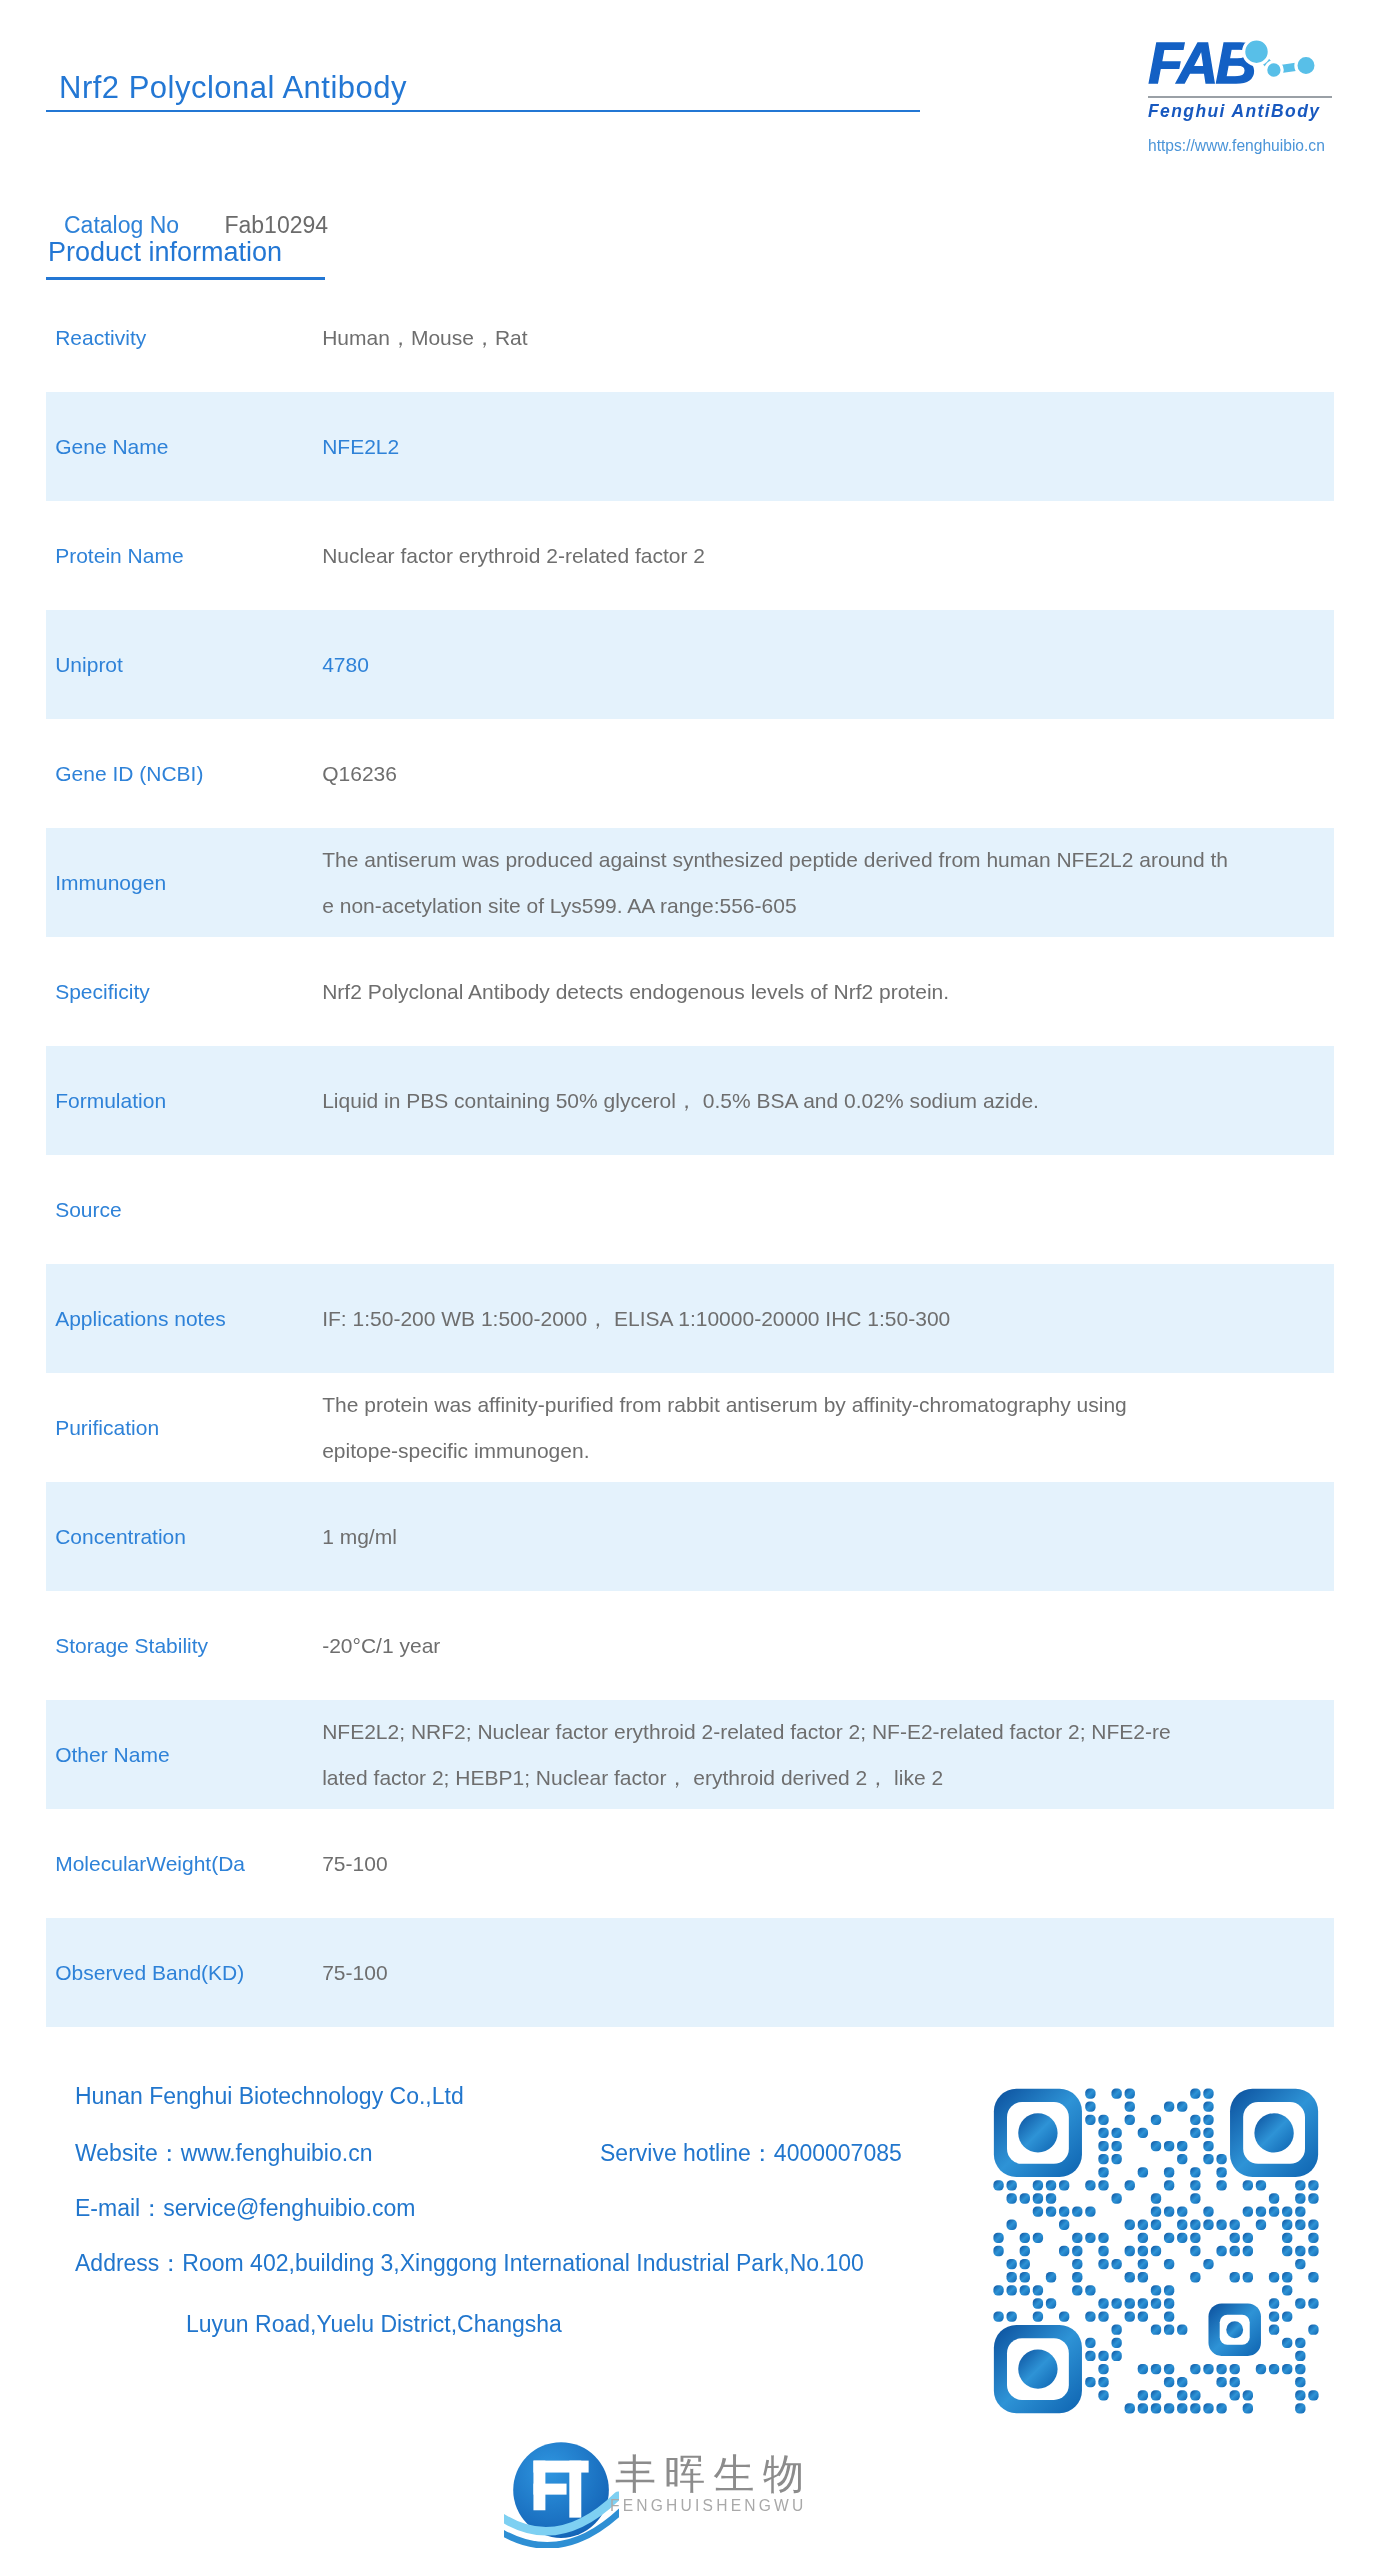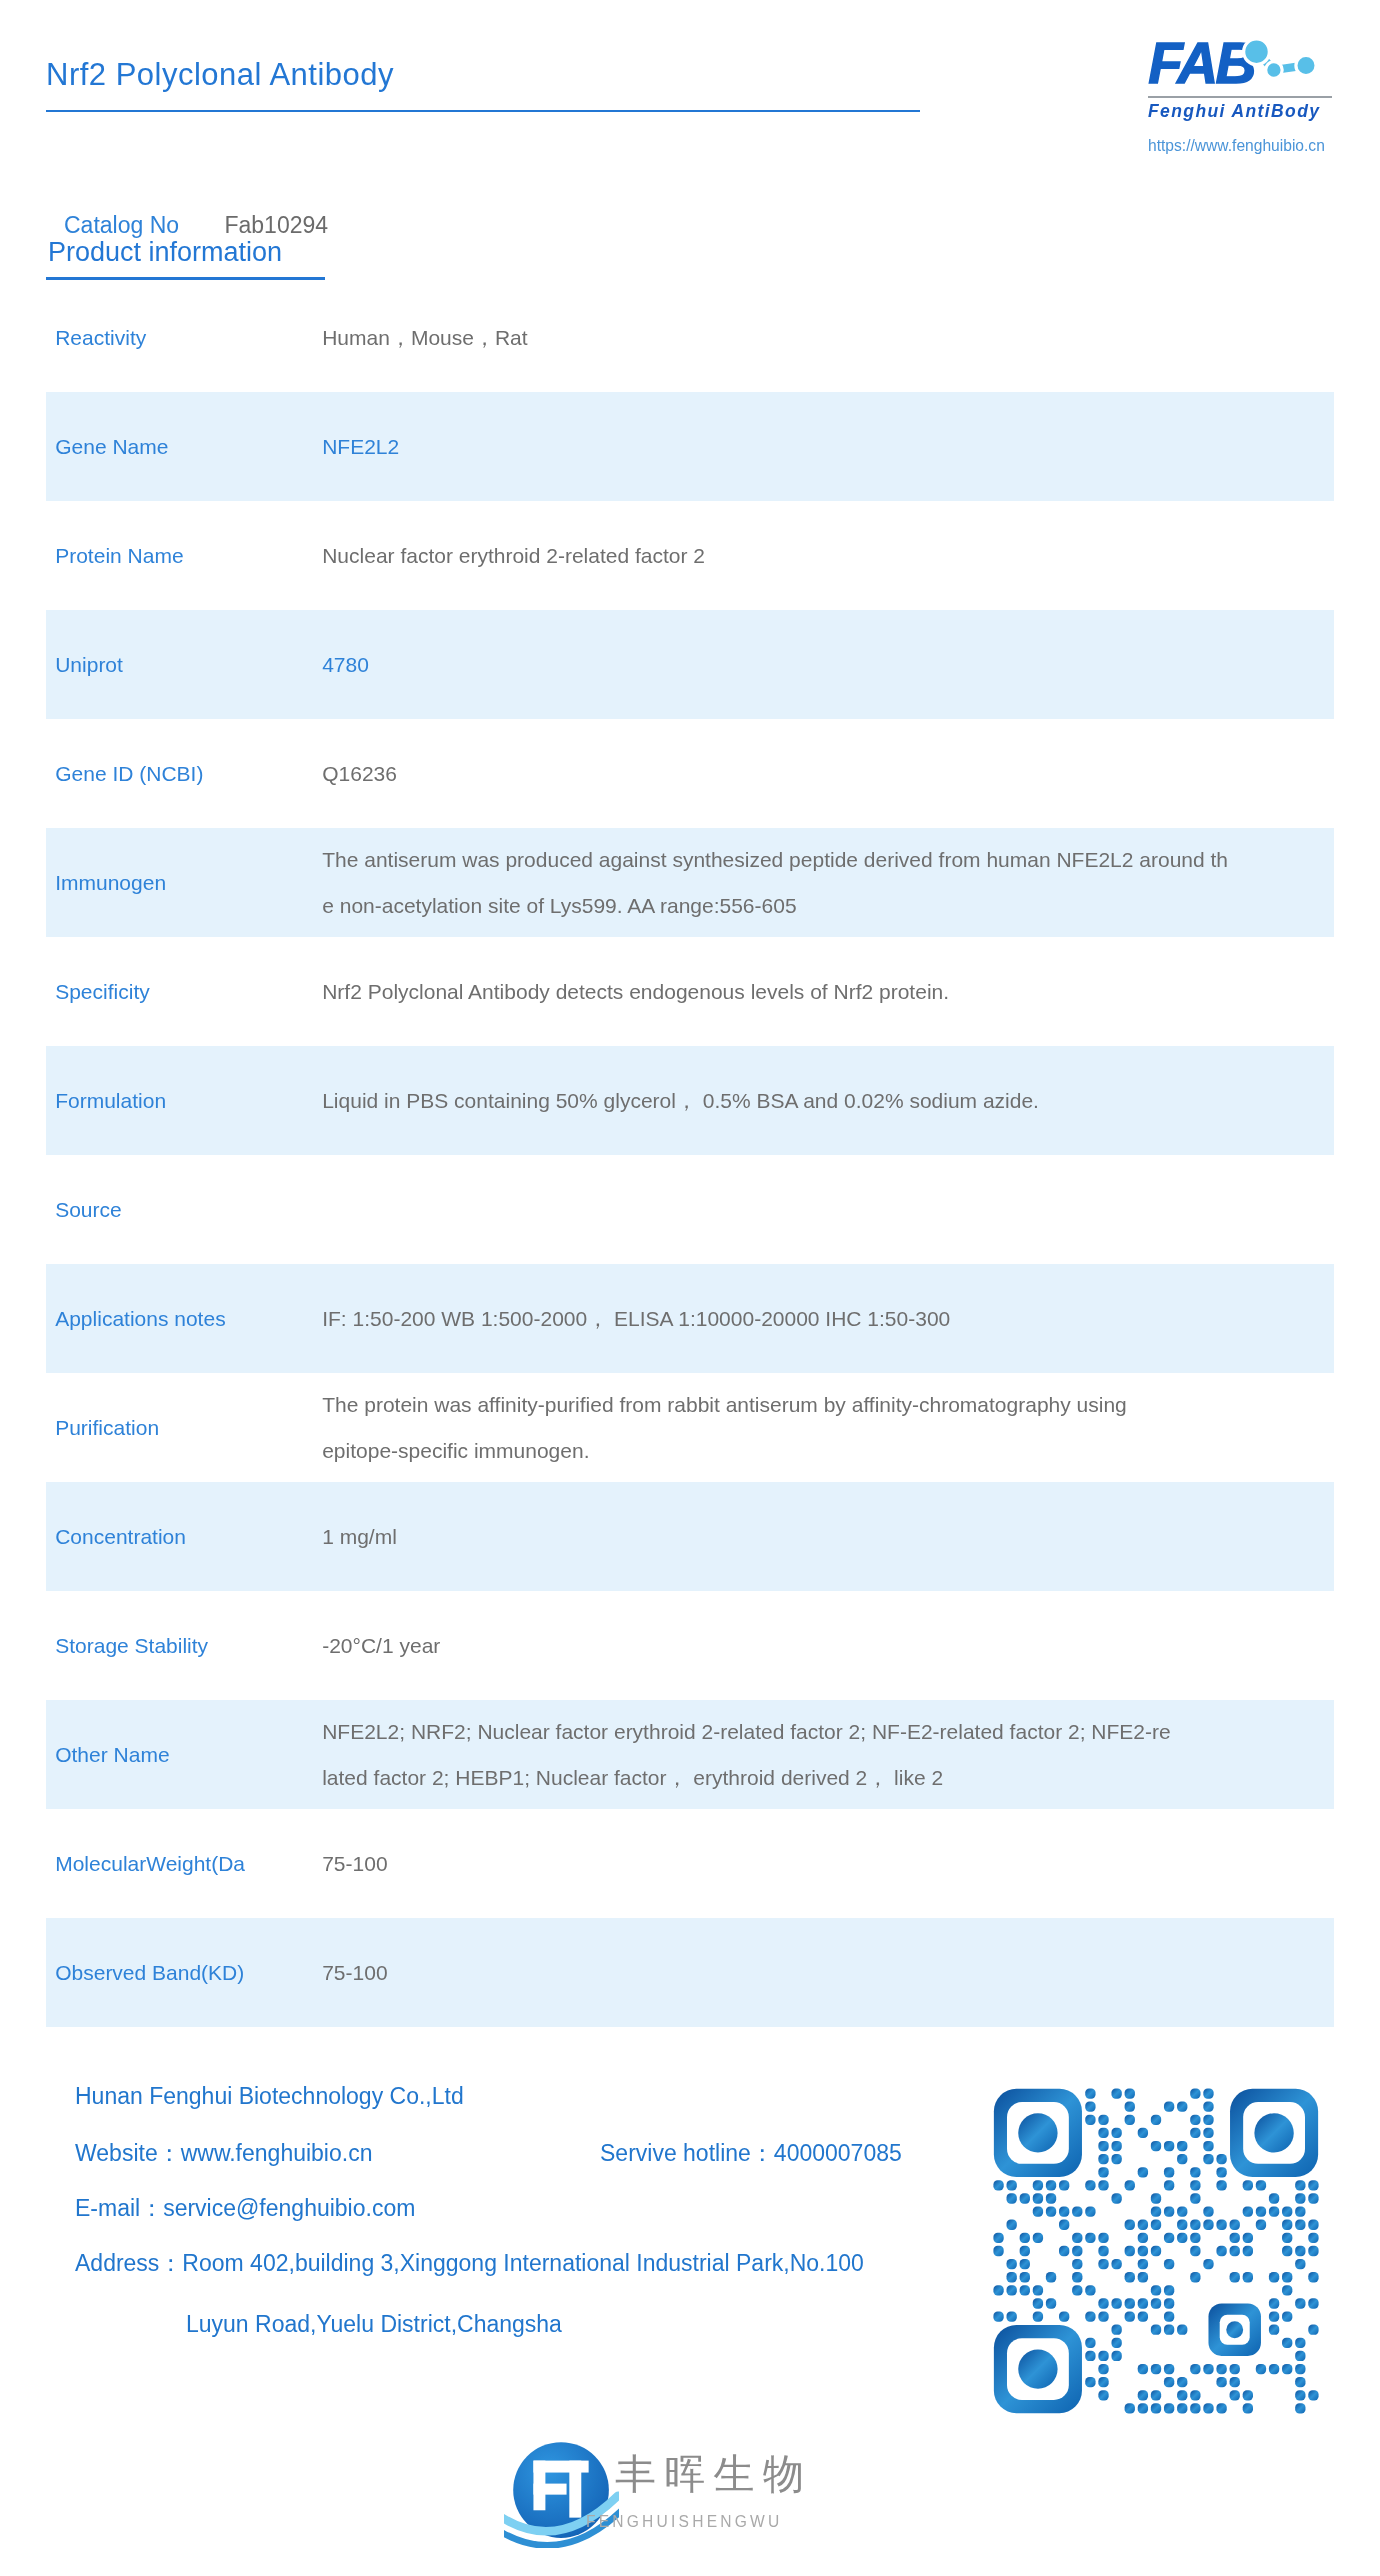--- a/index.html
+++ b/index.html
@@ -1,21 +1,21 @@
 <!DOCTYPE html>
 <html style="font-size:14.7px"><head>
 <meta charset="utf-8">
 <style>
   html,body{margin:0;padding:0;background:#ffffff;}
   body{width:1380px;height:2576px;position:relative;font-family:"Liberation Sans",sans-serif;}
 
   .page{position:absolute;inset:0;background:#fff;}
 
   
-  .title{position:absolute;left:46px;top:57px;margin:0;font-size:31px;font-weight:500;color:#2377d4;letter-spacing:0.5px;}
+  .title{position:absolute;left:46px;top:57px;margin:13px;font-size:31px;font-weight:500;color:#2377d4;letter-spacing:0.5px;}
   .title-underline{position:absolute;left:46px;top:110px;width:874px;height:1.8px;background:#2377d4;}
   .fab-logo{position:absolute;left:1148px;top:37px;width:184px;}
   .fab-divider{height:1.8px;background:#9aa0a6;margin-top:0.9px;}
   .fab-brand-name{margin-top:3px;font-size:17.5px;font-weight:bold;font-style:italic;color:#1758bf;letter-spacing:1.4px;white-space:nowrap;}
   .fab-url{margin-top:15.6px;font-size:15.6px;color:#4a94d8;white-space:nowrap;}
 
   .catalog{position:absolute;left:64px;top:164px;font-size:23px;margin-top:48px;}
   .catalog-label{color:#2e82d8;}
   .catalog-value{color:#6b6b6b;margin-left:39px;}
 
@@ -31,21 +31,21 @@
   .row .value.highlight{color:#2e82d8;}
 
   
   .f-line{position:absolute;left:75px;font-size:23px;color:#2176cd;white-space:nowrap;}
   .f-hotline{position:absolute;left:525px;top:0;}
   .qr{position:absolute;left:992px;top:2087px;}
 
   
   .brand-circle{position:absolute;left:504px;top:2433px;}
   .brand-cn{position:absolute;left:615px;top:2447px;font-size:41px;color:#8c8c8c;letter-spacing:8.3px;font-weight:500;}
-  .brand-en{position:absolute;left:586px;top:2497px;font-size:15.6px;color:#a9a9a9;letter-spacing:3.2px;margin-top:16px;}
+  .brand-en{position:absolute;left:610px;top:2497px;font-size:15.6px;color:#a9a9a9;letter-spacing:3.2px;}
 </style>
 </head>
 <body>
 
 <div class="page">
 
   <h1 class="title">Nrf2 Polyclonal Antibody</h1>
   <div class="title-underline"></div>
 
   <div class="fab-logo">

